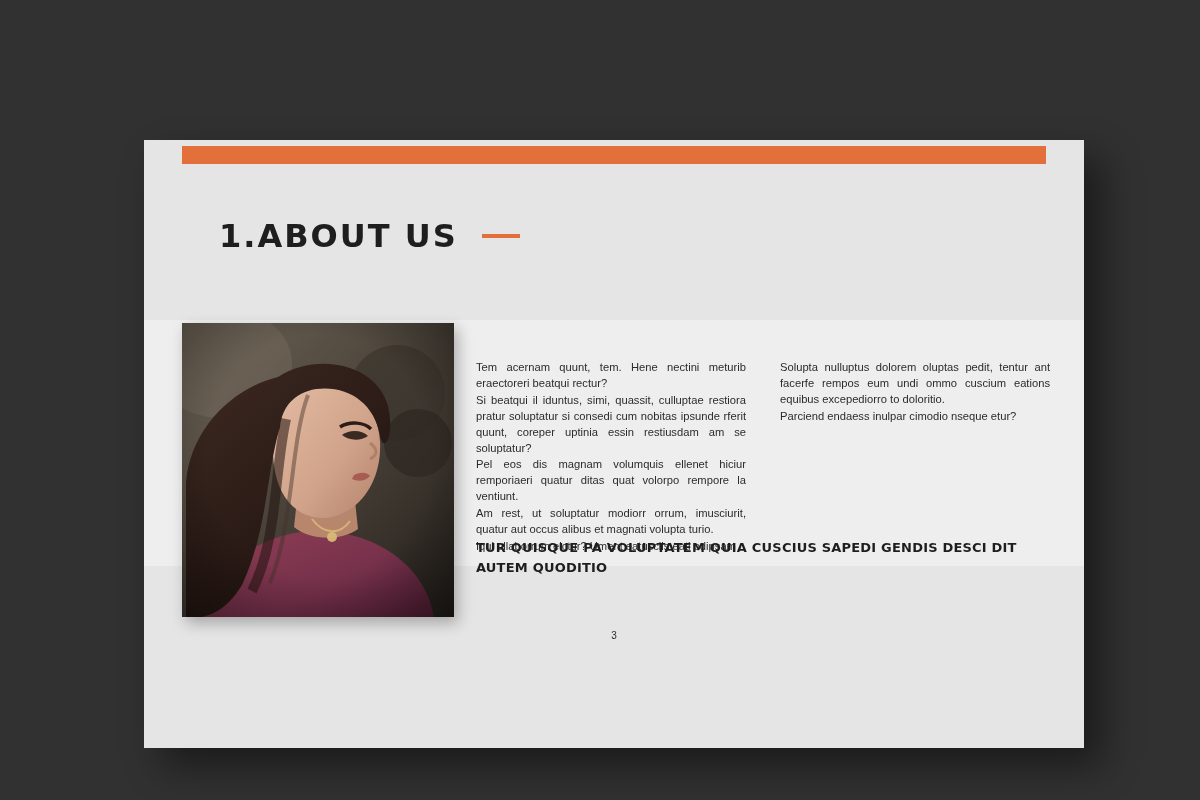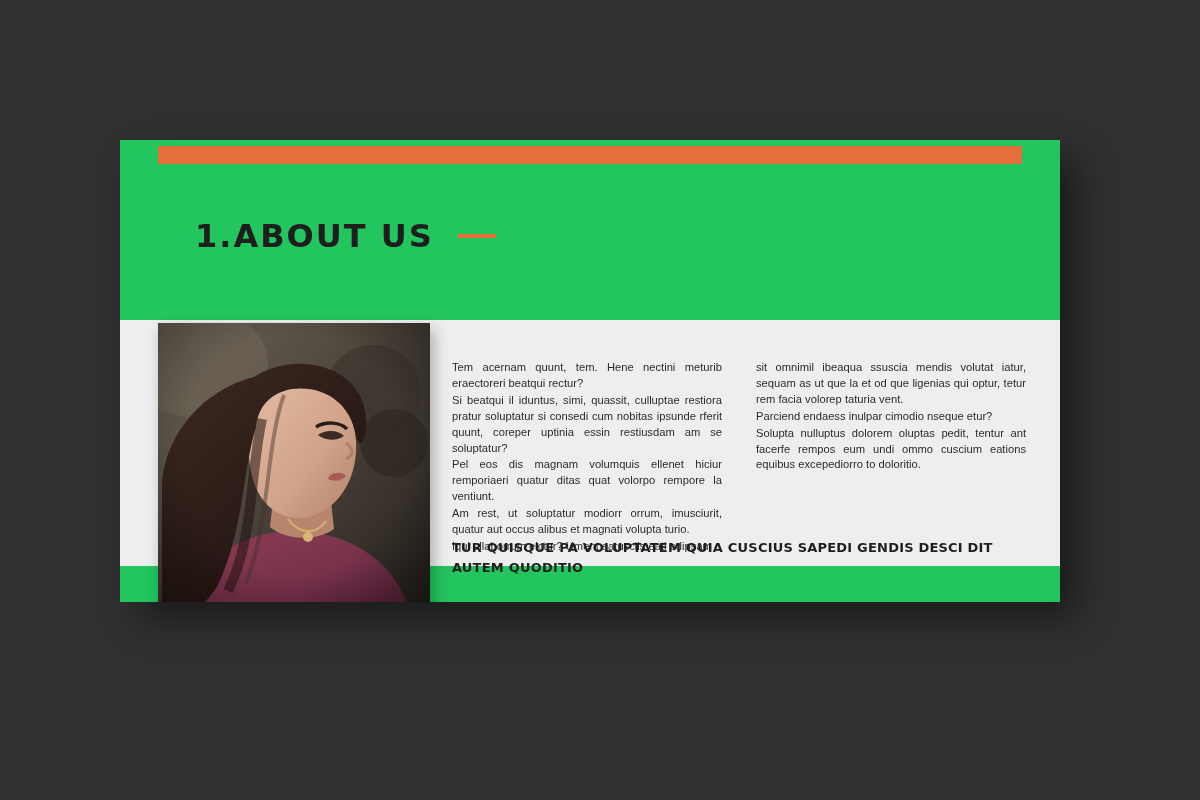--- a/index.html
+++ b/index.html
@@ -16,25 +16,25 @@
 
   #stage {
     position: relative;
     width: 1200px;
     height: 800px;
   }
 
   
   #slide {
     position: absolute;
-    left: 120px;
+    left: 144px;
     top: 140px;
     width: 940px;
-    height: 462px;
-    background: #22c55e;
+    height: 608px;
+    background: #e5e5e5;
     box-shadow: 18px 18px 36px rgba(0,0,0,0.45);
     overflow: hidden;
   }
 
   
   .top-bar {
     position: absolute;
     left: 38px;
     top: 6px;
     width: 864px;
@@ -211,23 +211,22 @@
 
     <div class="cols">
       <div class="col">
         <p>Tem acernam quunt, tem. Hene nectini meturib eraectoreri beatqui rectur?</p>
         <p>Si beatqui il iduntus, simi, quassit, culluptae restiora pratur soluptatur si consedi cum nobitas ipsunde rferit quunt, coreper uptinia essin restiusdam am se soluptatur?</p>
         <p>Pel eos dis magnam volumquis ellenet hiciur remporiaeri quatur ditas quat volorpo rempore la ventiunt.</p>
         <p>Am rest, ut soluptatur modiorr orrum, imusciurit, quatur aut occus alibus et magnati volupta turio.</p>
         <p>Iqui ullaborrum eictur? Ument eatusciis eati odipsam</p>
       </div>
       <div class="col">
-        <p>sit omnimil ibeaqua ssuscia mendis volutat iatur, sequam as ut que la et od que ligenias qui optur, tetur rem facia volorep taturia vent.</p>
+        <p>Solupta nulluptus dolorem oluptas pedit, tentur ant facerfe rempos eum undi ommo cuscium eations equibus excepediorro to doloritio.</p>
         <p>Parciend endaess inulpar cimodio nseque etur?</p>
-        <p>Solupta nulluptus dolorem oluptas pedit, tentur ant facerfe rempos eum undi ommo cuscium eations equibus excepediorro to doloritio.</p>
       </div>
     </div>
 
     <div class="subhead">TUR QUISQUE PA VOLUPTATEM QUIA CUSCIUS SAPEDI GENDIS DESCI DIT AUTEM QUODITIO</div>
 
     <div class="page-num">3</div>
 
   </div>
 </div>
 

